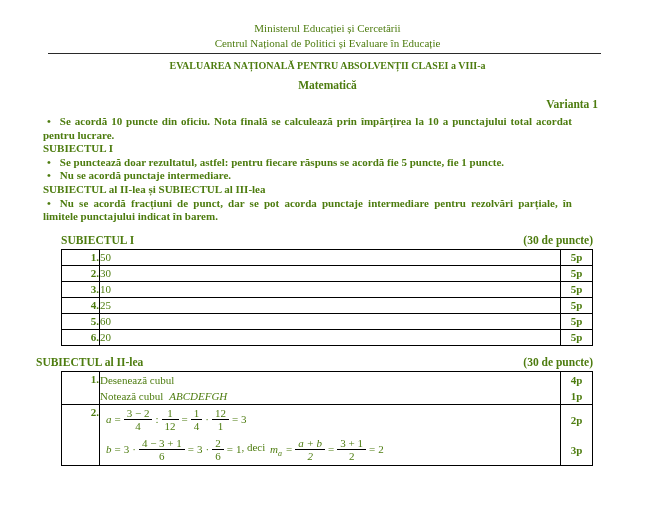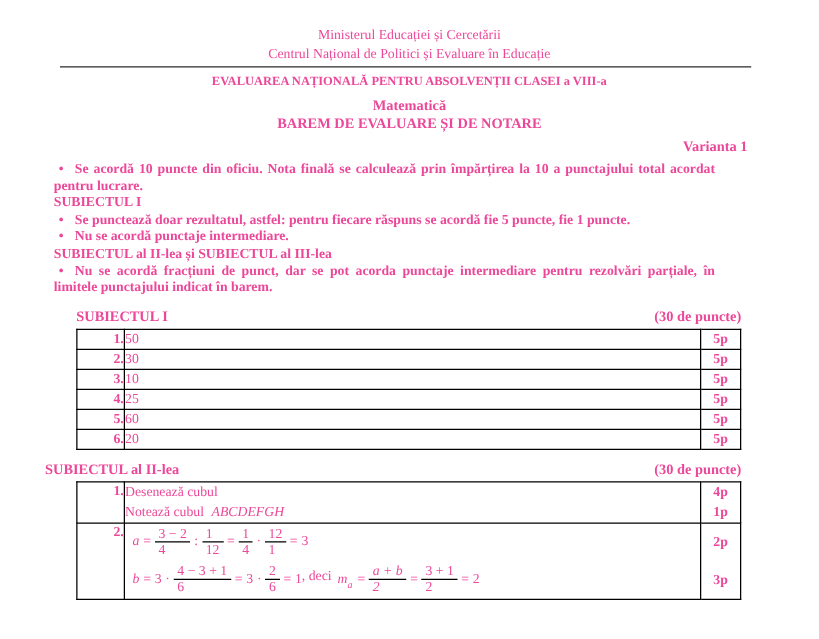--- a/index.html
+++ b/index.html
@@ -2,21 +2,21 @@
 <html><head>
 <meta charset="utf-8">
 <style>
   html,body { margin:0; padding:0; background:#ffffff; }
   .page {
     position:relative;
     width:655px; height:511px;
     box-sizing:border-box;
     background:#ffffff;
     font-family:"Liberation Serif", serif;
-    color:#ec4899;
+    color:#4d7c0f;
     padding-top:21px;
     overflow:hidden;
   }
   .org-line { text-align:center; font-size:11px; line-height:14.5px; }
   .header-rule { border:none; border-top:1.4px solid #2a2a2a; width:553px; margin:3px 0 0 48px; }
   .main-title { text-align:center; font-weight:bold; font-size:10px; margin-top:6px; }
   .sub-title  { text-align:center; font-weight:bold; font-size:11.5px; }
   .st-year    { margin-top:3px; }
   .st-subject { margin-top:8px; }
   .st-doc     { margin-top:2px; }
@@ -47,39 +47,38 @@
   table.answers.s1 td { height:15px; }
 
   .cellline  { height:16px; line-height:16px; }
   .ptsline   { height:16px; line-height:16px; text-align:center; font-weight:bold; }
   .mathrow   { height:30px; display:flex; align-items:center; }
   .ptsmath   { height:30px; line-height:30px; text-align:center; font-weight:bold; }
 
   .math { font-size:11px; padding-left:6px; display:flex; align-items:center; white-space:pre; }
   .mi   { font-style:italic; }
   .op   { margin:0 3px; }
-  .frac { display:inline-block; vertical-align:middle; }
+  .frac { display:inline-block; text-align:center; vertical-align:middle; }
   .frac .fn { display:block; padding:0 3px; border-bottom:1px solid #000; line-height:12px; }
   .frac .fd { display:block; padding:0 3px; line-height:12px; }
   .msub { font-size:8px; font-style:italic; position:relative; top:4px; margin-right:1px; }
   .cube-name { font-style:italic; margin-left:6px; }
   .conn { margin:0 2px 4px 0; white-space:pre; }
 </style>
 </head>
 <body>
 
 <div class="page">
 
   <div class="org-line">Ministerul Educației și Cercetării</div>
   <div class="org-line">Centrul Național de Politici și Evaluare în Educație</div>
   <hr class="header-rule">
 
   <div class="main-title">EVALUAREA NAȚIONALĂ PENTRU ABSOLVENȚII CLASEI a VIII-a</div>
   <div class="sub-title st-subject">Matematică</div>
-  <div class="sub-title st-doc">BAREM DE EVALUARE ȘI DE NOTARE</div>
   <div class="variant">Varianta 1</div>
 
   <div class="instructions">
     <div class="para"><span class="blt">•</span><span>Se acordă 10 puncte din oficiu. Nota finală se calculează prin împărțirea la 10 a punctajului total acordat pentru lucrare.</span></div>
     <div class="sec-head">SUBIECTUL I</div>
     <div class="para"><span class="blt">•</span><span>Se punctează doar rezultatul, astfel: pentru fiecare răspuns se acordă fie 5 puncte, fie 1 puncte.</span></div>
     <div class="para"><span class="blt">•</span><span>Nu se acordă punctaje intermediare.</span></div>
     <div class="sec-head">SUBIECTUL al II-lea și SUBIECTUL al III-lea</div>
     <div class="para"><span class="blt">•</span><span>Nu se acordă fracțiuni de punct, dar se pot acorda punctaje intermediare pentru rezolvări parțiale, în limitele punctajului indicat în barem.</span></div>
   </div>

